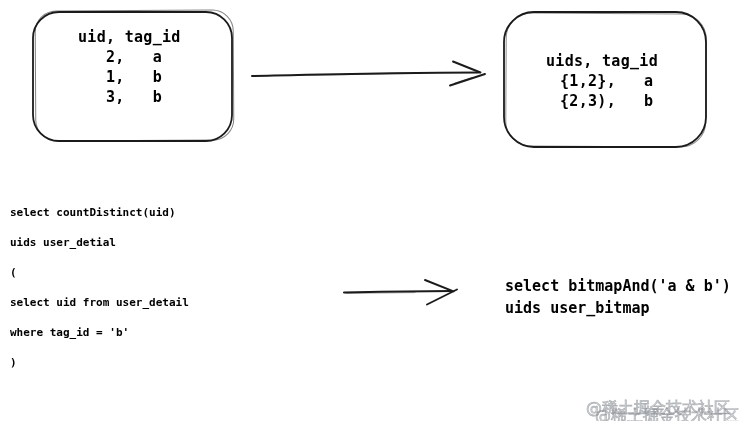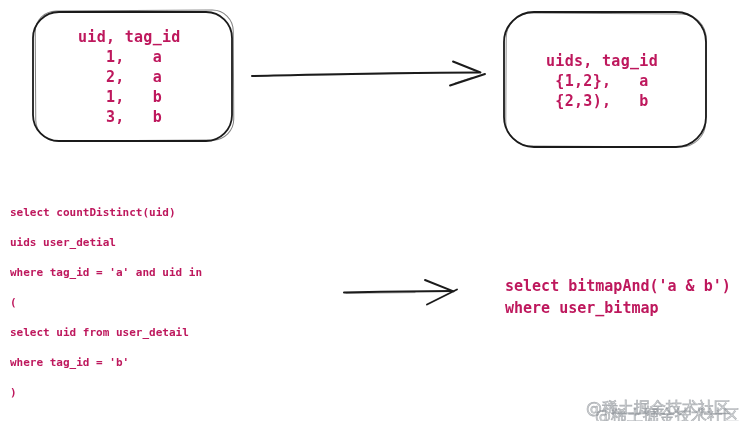--- a/index.html
+++ b/index.html
@@ -22,30 +22,30 @@
     top: 0;
     width: 749px;
     height: 421px;
   }
   pre.codeblock {
     position: absolute;
     margin: 0;
     white-space: pre;
     font-family: "DejaVu Sans Mono", "Liberation Mono", monospace;
     font-weight: 600;
-    color: #be185d;
+    color: #000000;
   }
   pre.codeblock span { display: block; }
   .box-text {
     font-size: 15px;
     line-height: 20px;
     letter-spacing: 0.3px;
   }
   .left-table-text  { left: 78px;  top: 27px; }
-  .right-table-text { left: 546px; top: 51px; }
+  .right-table-text { left: 546px; top: 51px; text-align: center; }
   .sql-left {
     left: 10px;
     top: 198px;
     font-size: 11px;
     line-height: 30px;
   }
   .sql-right {
     left: 505px;
     top: 275px;
     font-size: 15px;
@@ -96,26 +96,26 @@
     </g>
 
     <g>
       <path d="M344,292.5 C 380,291.8 420,291.2 452,291" stroke-width="2"></path>
       <path d="M346,293.5 L 415,292.6" stroke-width="0.8" opacity="0.45"></path>
       <path d="M425,280 L 453.5,291.3" stroke-width="1.9"></path>
       <path d="M427,304.5 L 457,289.5" stroke-width="1.9"></path>
     </g>
   </svg>
 
-  <pre class="codeblock box-text left-table-text"><span>uid, tag_id</span><span>   1,   a</span><span>   2,   a</span><span>   1,   b</span><span>   3,   b</span></pre>
+  <pre class="codeblock box-text left-table-text"><span>uid, tag_id</span><span>   2,   a</span><span>   1,   b</span><span>   3,   b</span></pre>
 
   <pre class="codeblock box-text right-table-text"><span>uids, tag_id</span><span> {1,2},   a</span><span> {2,3),   b</span></pre>
 
-  <pre class="codeblock sql-left"><span>select countDistinct(uid)</span><span>uids user_detial</span><span>where tag_id = 'a' and uid in</span><span>(</span><span>select uid from user_detail</span><span>where tag_id = 'b'</span><span>)</span></pre>
+  <pre class="codeblock sql-left"><span>select countDistinct(uid)</span><span>uids user_detial</span><span>(</span><span>select uid from user_detail</span><span>where tag_id = 'b'</span><span>)</span></pre>
 
-  <pre class="codeblock sql-right"><span>select bitmapAnd('a &amp; b')</span><span>where user_bitmap</span></pre>
+  <pre class="codeblock sql-right"><span>select bitmapAnd('a &amp; b')</span><span>uids user_bitmap</span></pre>
 
   <div class="watermark">
     <span class="wm-layer-1">@稀土掘金技术社区</span>
     <span class="wm-layer-2">@稀土掘金技术社区</span>
   </div>
 
 </div>
 
 </body></html>

